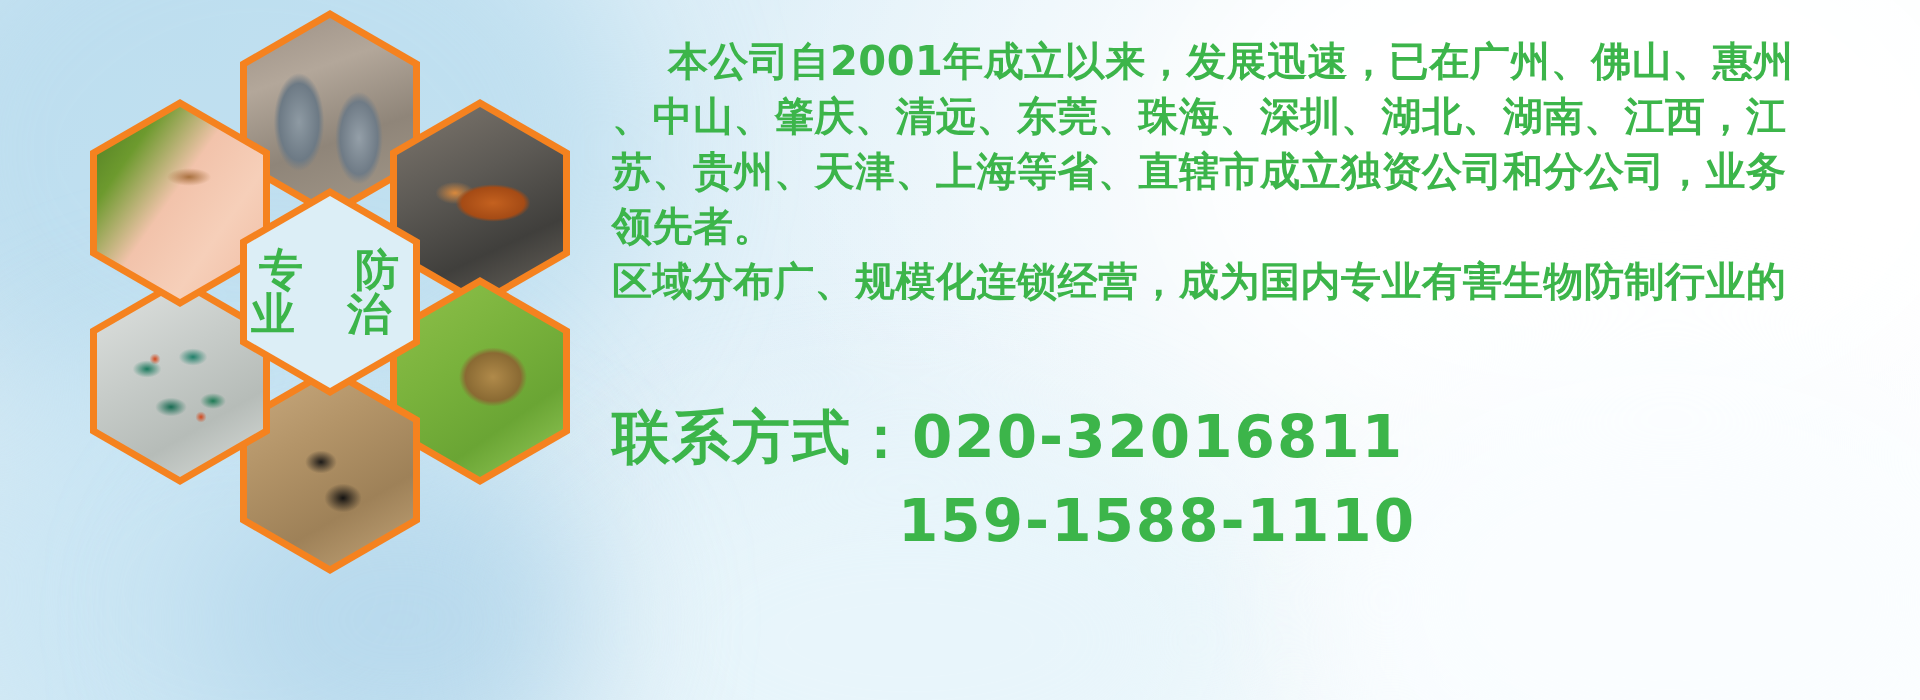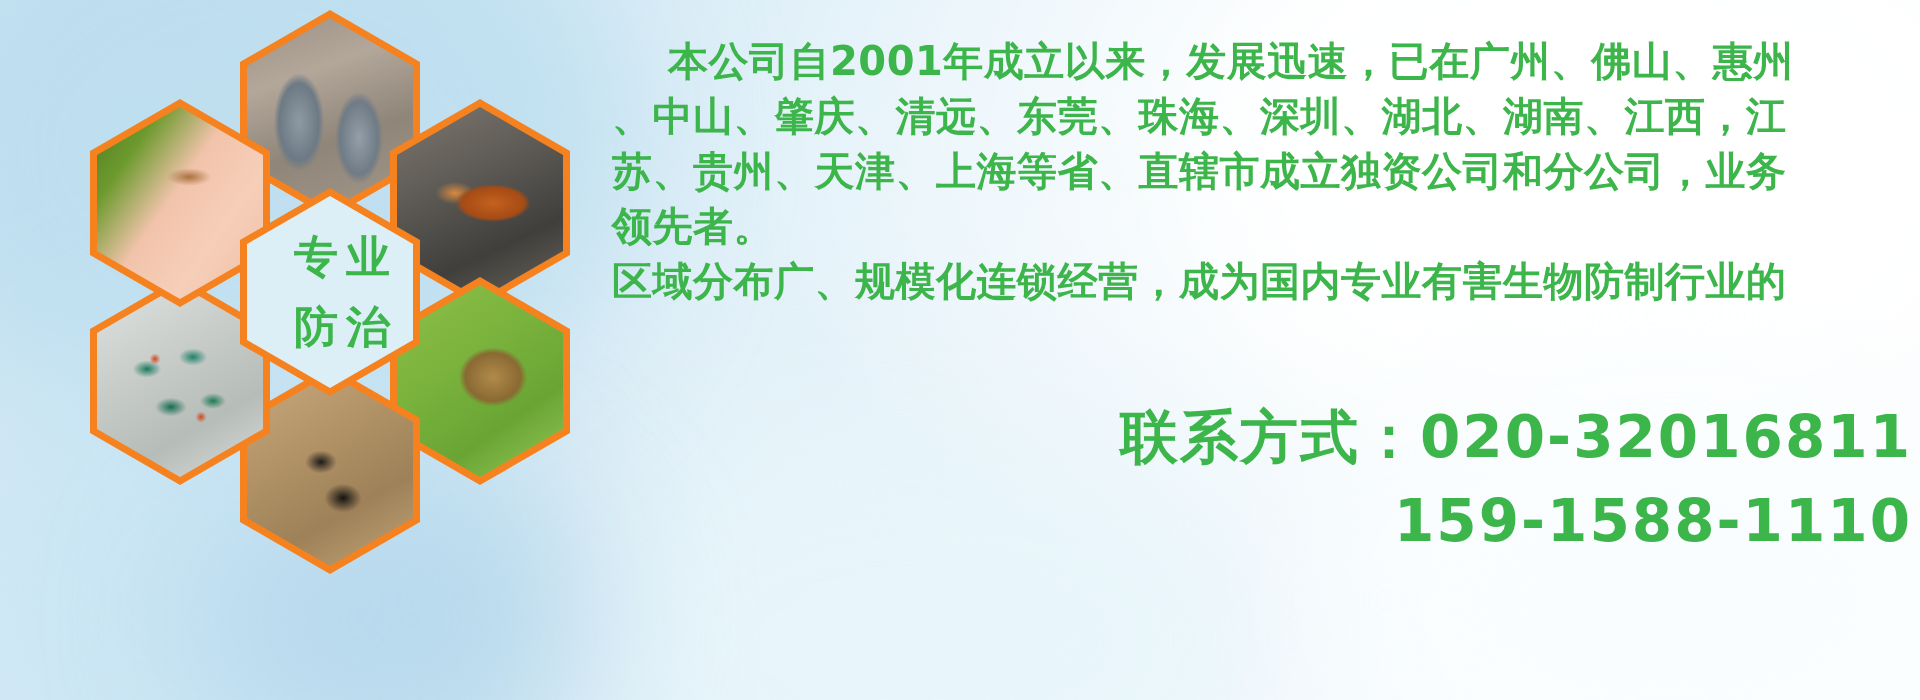--- a/index.html
+++ b/index.html
@@ -41,22 +41,22 @@
   .h-top    {left:156px; top:4px;}
   .h-upright{left:306px; top:93px;}
   .h-lowright{left:306px;top:271px;}
   .h-bottom {left:156px; top:360px;}
   .h-lowleft{left:6px;   top:271px;}
   .h-upleft {left:6px;   top:93px;}
   .h-center {left:156px; top:182px;}
   .h-center .inner{background:#dceef6;}
 
   .center-text{
-    position:absolute;left:12px;top:0;width:166px;height:192px;
-    display:flex;flex-direction:column;align-items:center;justify-content:center;
+    position:absolute;left:4px;top:0;width:166px;height:192px;
+    display:flex;align-items:center;justify-content:center;
     gap:26px;
   }
   .center-text span{
     color:#3cb54a;font-weight:bold;font-size:44px;line-height:1;
     letter-spacing:8px;text-indent:8px;
     font-family:"DejaVu Sans","Liberation Sans",sans-serif;
   }
 
   
   .art-rats{background:
@@ -95,21 +95,20 @@
     white-space:nowrap;letter-spacing:0.5px;
     font-family:"DejaVu Sans","Liberation Sans",sans-serif;
   }
   .para-line.indent{padding-left:56px;}
 
   #contact{position:absolute;left:612px;top:395px;width:1300px;}
   .contact-line{
     color:#3cb54a;font-weight:bold;font-size:58px;line-height:84px;
     letter-spacing:2px;white-space:nowrap;
     font-family:"DejaVu Sans","Liberation Sans",sans-serif;
-    text-align:right;
   }
   .contact-line.phone2{padding-left:286px;}
 </style>
 </head>
 <body>
 
 <div id="stage">
 
   <div class="blob blob-a"></div>
   <div class="blob blob-b"></div>

